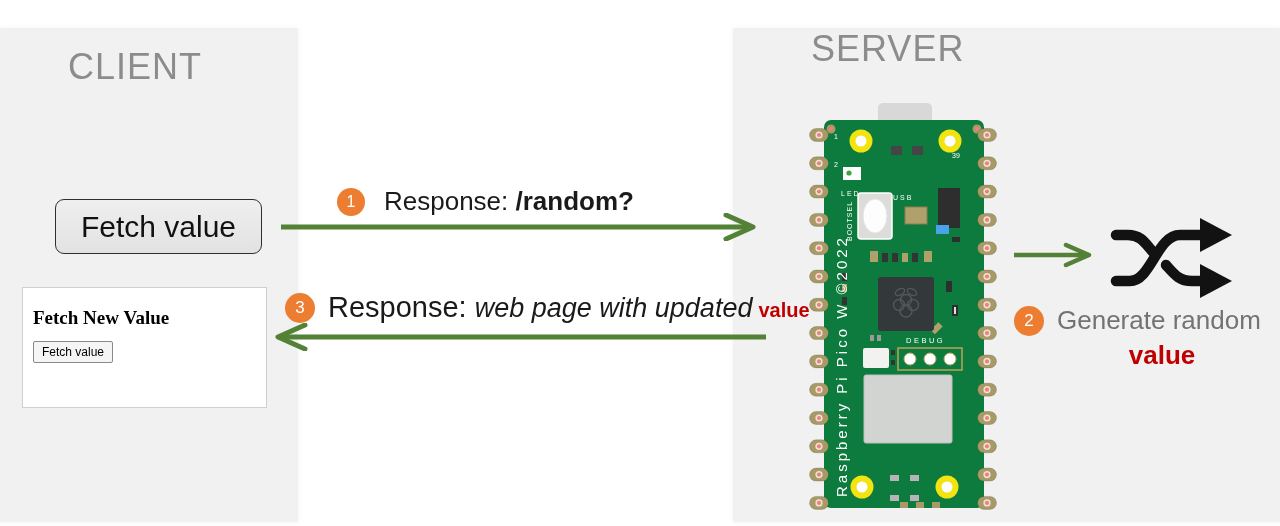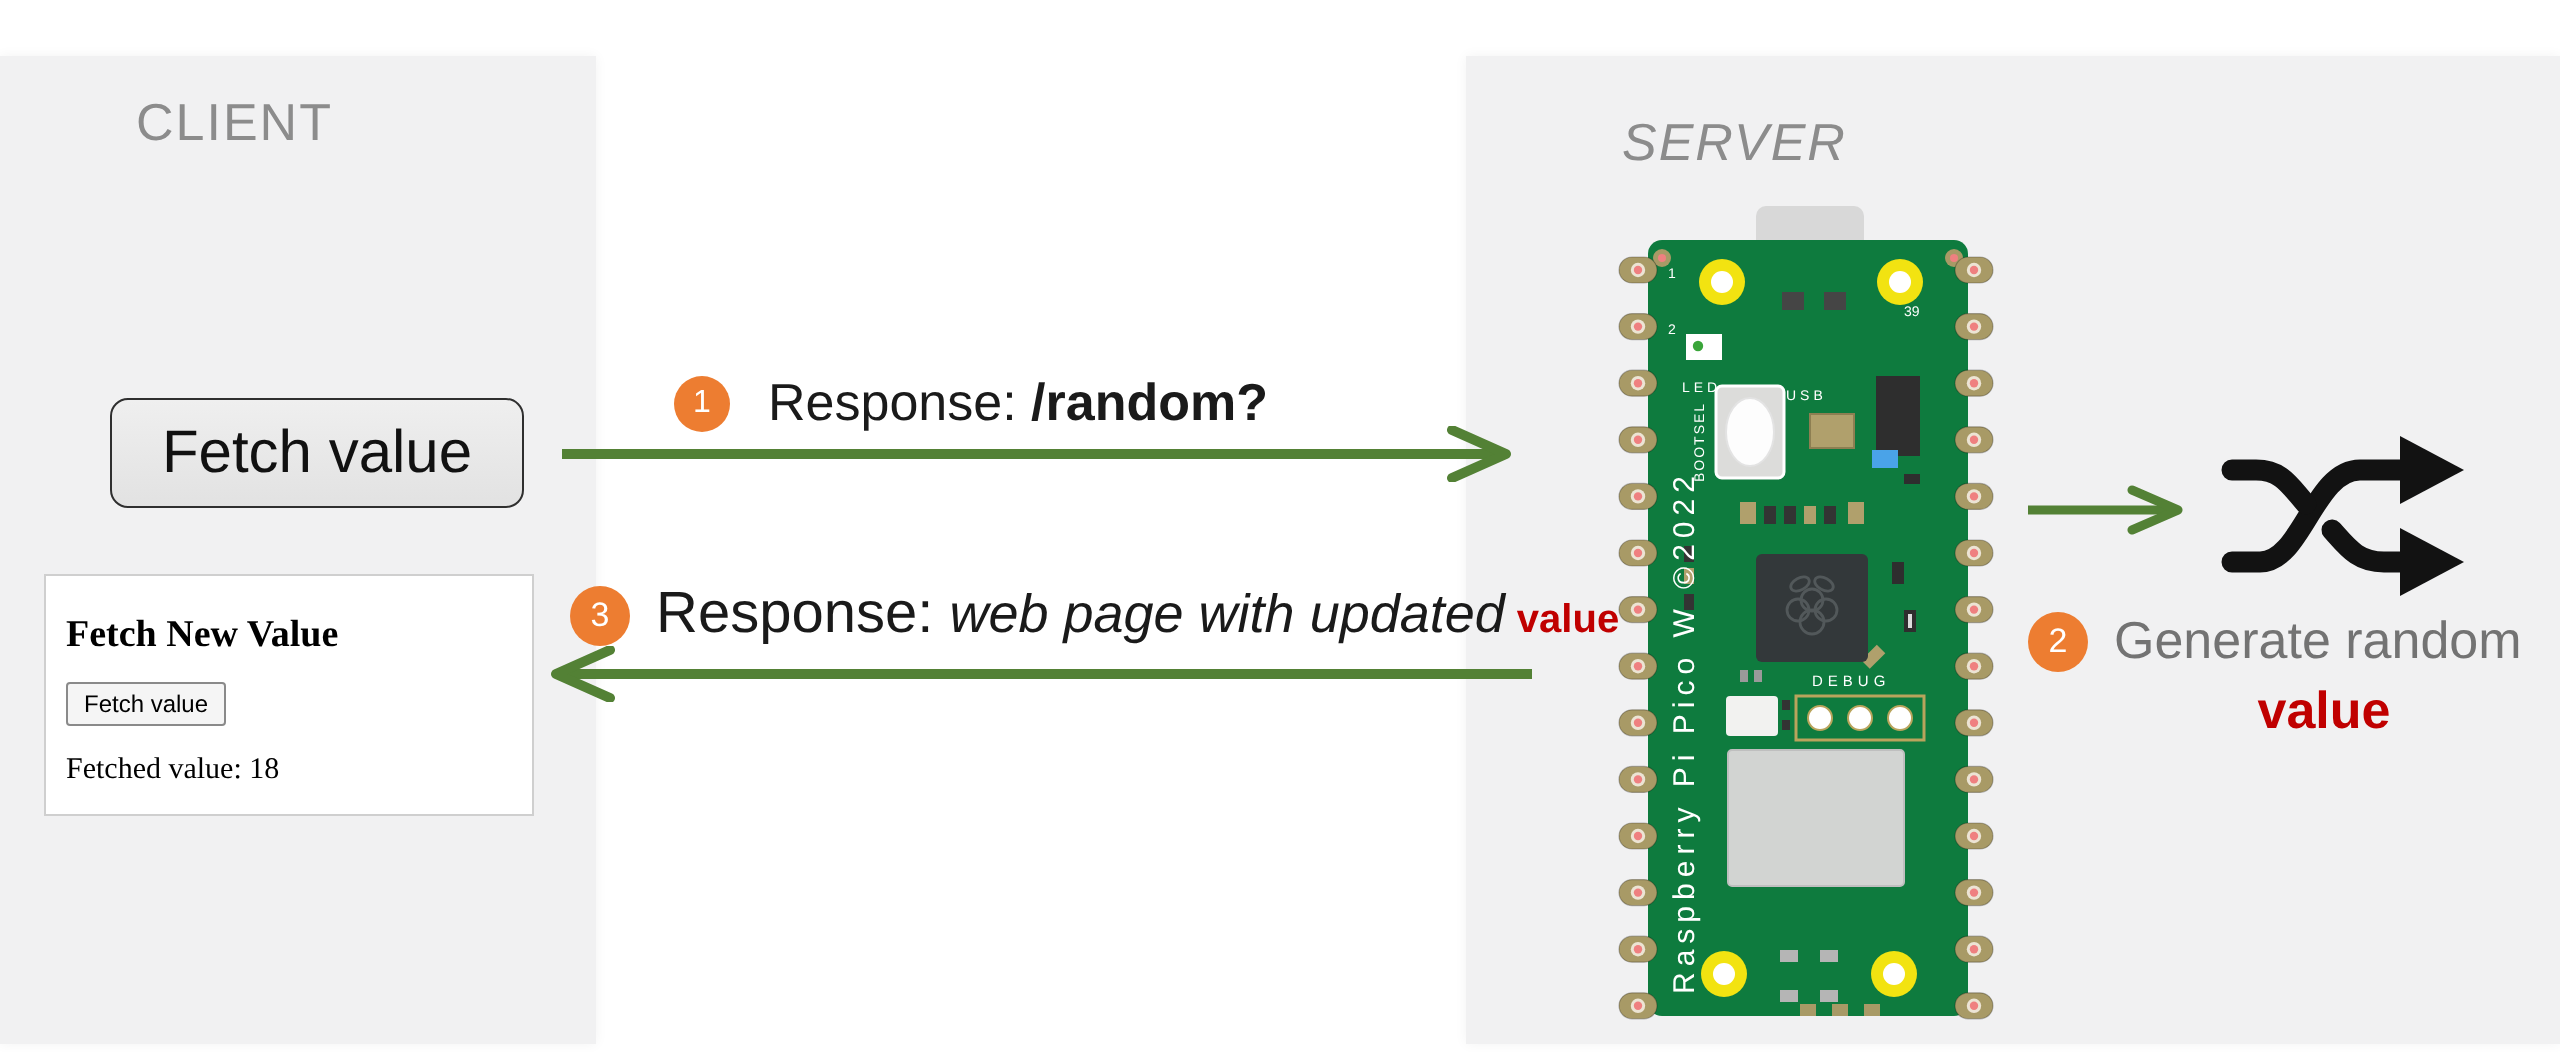--- a/index.html
+++ b/index.html
@@ -3,23 +3,23 @@
 <meta charset="utf-8">
 <style>
   html,body{margin:0;padding:0;}
   body{font-family:"Liberation Sans",sans-serif;background:#fff;}
   .stage{position:relative;width:1280px;height:526px;background:#fff;overflow:hidden;}
 
   .panel{position:absolute;top:28px;height:494px;background:#f1f1f2;box-shadow:0 0 6px rgba(0,0,0,0.05);}
   .panel.client{left:0;width:298px;}
   .panel.server{left:733px;width:547px;}
 
-  .panel-title{position:absolute;font-size:26px;color:#8c8c8c;letter-spacing:1px;font-weight:400;}
+  .panel-title{position:absolute;font-size:36px;color:#8c8c8c;letter-spacing:1px;font-weight:400;}
   .title-client{left:68px;top:46px;}
-  .title-server{left:811px;top:56px;font-style:italic;}
+  .title-server{left:811px;top:28px;}
 
   .fetch-button{position:absolute;left:55px;top:199px;width:205px;height:53px;
     border:1.5px solid #2f2f2f;border-radius:9px;
     background:linear-gradient(#efefef,#e2e2e2);
     display:flex;align-items:center;justify-content:center;
     font-size:30px;color:#111;cursor:pointer;}
 
   .browser{position:absolute;left:22px;top:287px;width:245px;height:121px;
     background:#fff;border:1px solid #cfcfcf;box-sizing:border-box;padding:17px 10px;}
   .browser h1{font-family:"Liberation Serif",serif;font-size:19px;margin:2px 0 12px 0;color:#000;}
@@ -60,21 +60,20 @@
   <div class="panel server"></div>
 
   <div class="panel-title title-client">CLIENT</div>
   <div class="panel-title title-server">SERVER</div>
 
   <div class="fetch-button">Fetch value</div>
 
   <div class="browser">
     <h1>Fetch New Value</h1>
     <button class="mini-btn">Fetch value</button>
-    <div class="result">Fetched value: 18</div>
   </div>
 
   <svg class="abs" style="left:280px;top:213px;" width="480" height="28" viewBox="0 0 480 28">
     <line x1="1" y1="14" x2="470" y2="14" stroke="#538135" stroke-width="5"></line>
     <polyline points="446,2 473,14 446,26" fill="none" stroke="#538135" stroke-width="5" stroke-linejoin="round" stroke-linecap="round"></polyline>
   </svg>
 
   <div class="request-label">
     <span class="step-circle">1</span>
     <span class="txt"><span>Response: </span><span class="bold">/random?</span></span>

